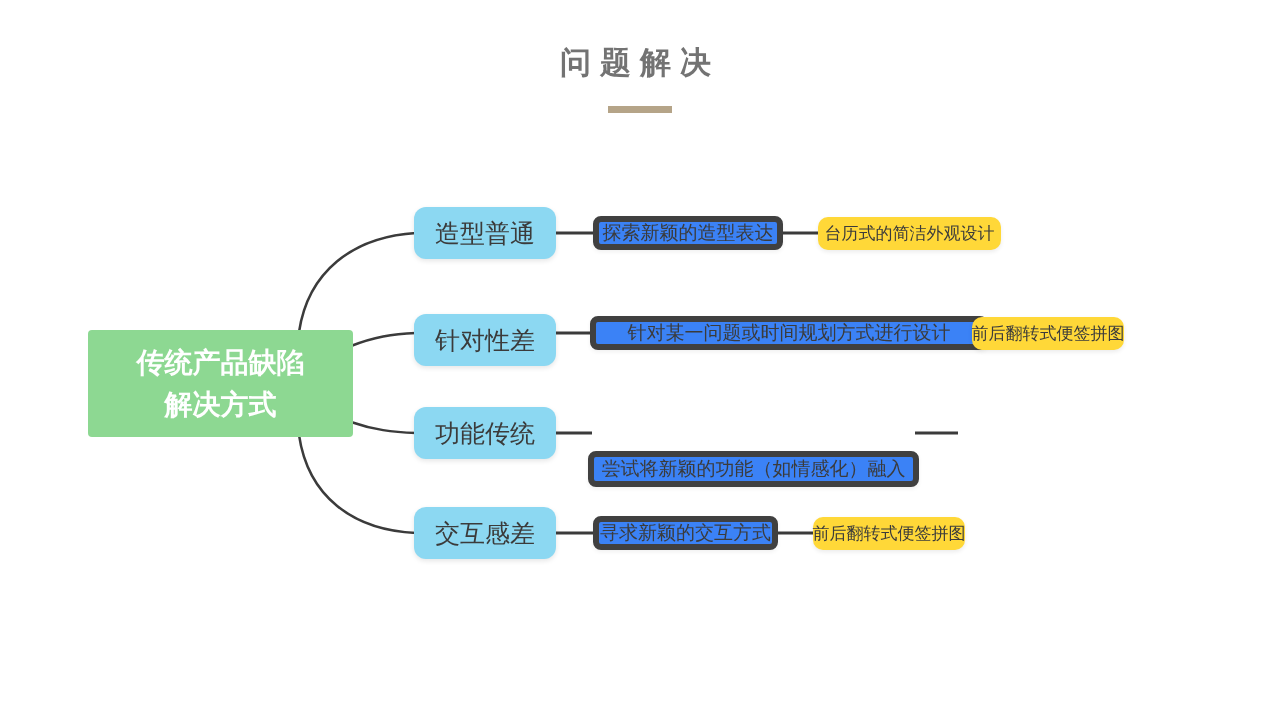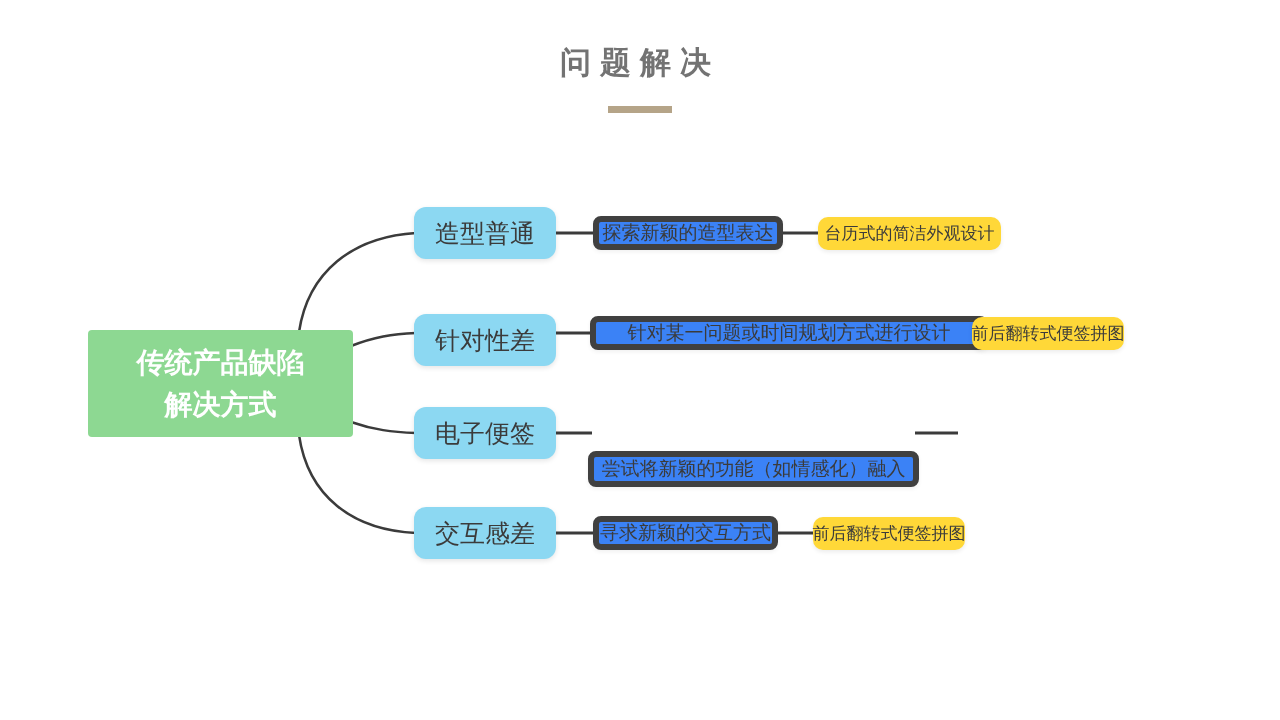--- a/index.html
+++ b/index.html
@@ -144,20 +144,20 @@
   </div>
 
   <div class="node branch r1">造型普通</div>
   <div class="node approach r1">探索新颖的造型表达</div>
   <div class="node solution r1">台历式的简洁外观设计</div>
 
   <div class="node branch r2">针对性差</div>
   <div class="node approach r2">针对某一问题或时间规划方式进行设计</div>
   <div class="node solution r2">前后翻转式便签拼图</div>
 
-  <div class="node branch r3">电子便签</div>
+  <div class="node branch r3">功能传统</div>
   <div class="node approach r3">尝试将新颖的功能（如情感化）融入</div>
 
   <div class="node branch r4">交互感差</div>
   <div class="node approach r4">寻求新颖的交互方式</div>
   <div class="node solution r4">前后翻转式便签拼图</div>
 
 </div>
 
 </body></html>

